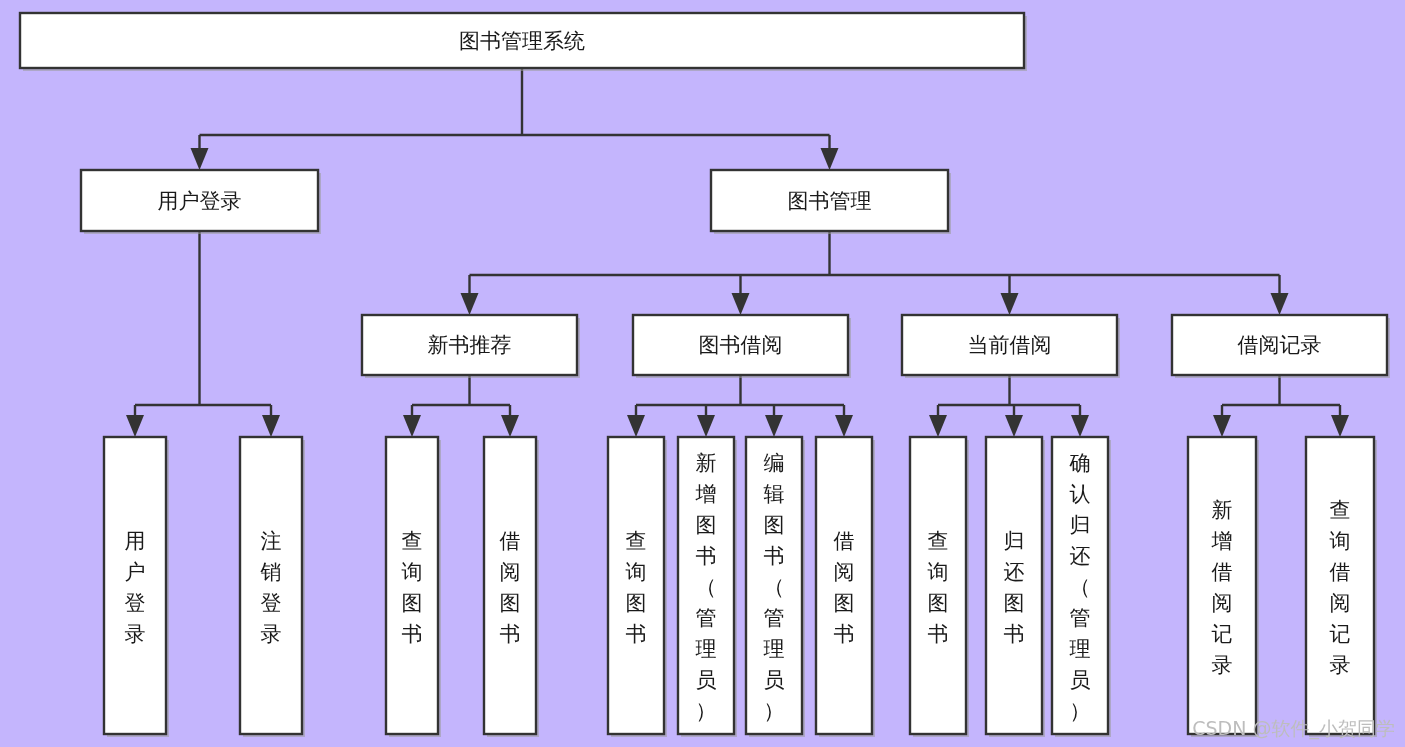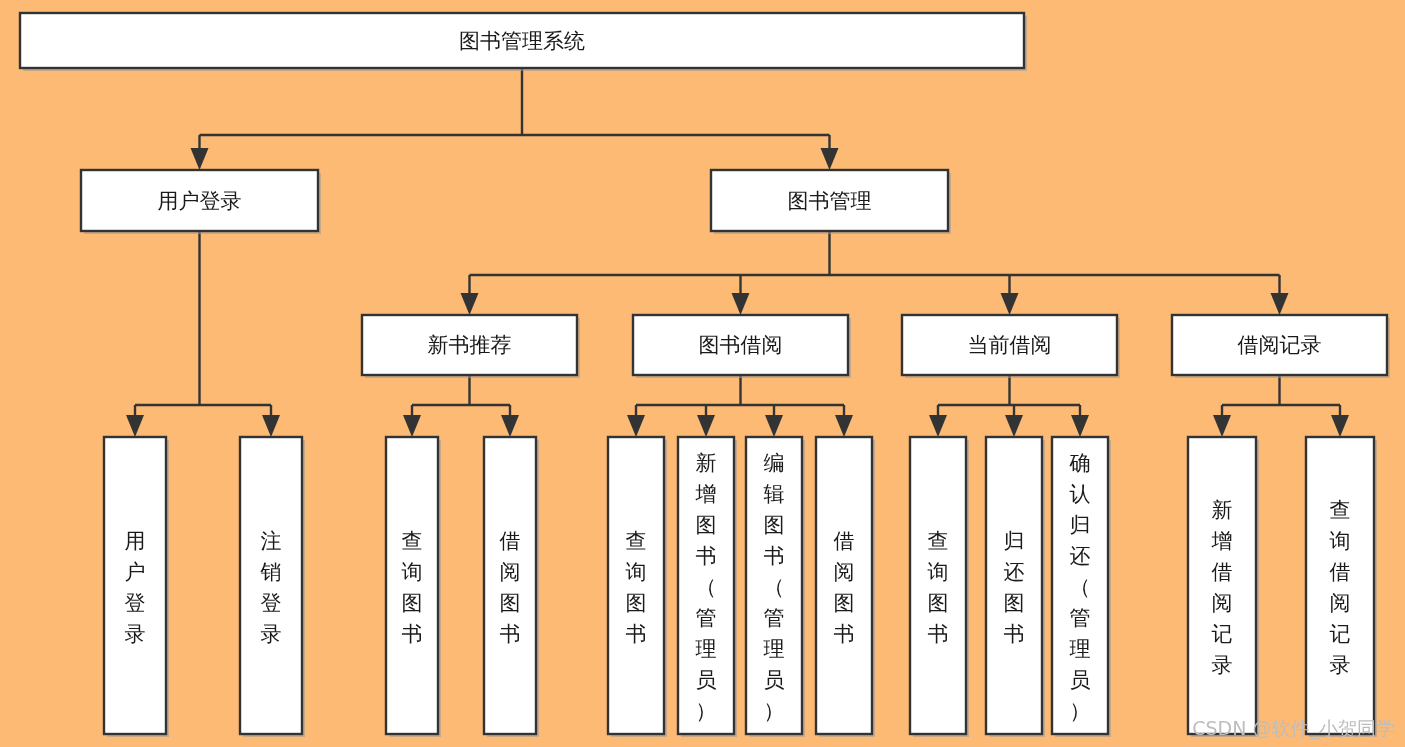--- a/index.html
+++ b/index.html
@@ -11,21 +11,21 @@
   body {
     width: 1405px;
     height: 747px;
     font-family: "DejaVu Sans", "Liberation Sans", sans-serif;
     overflow: hidden;
   }
   #diagram-root {
     position: relative;
     width: 1405px;
     height: 747px;
-    background: #fdba74;
+    background: #c4b5fd;
   }
   svg.diagram-canvas {
     position: absolute;
     top: 0;
     left: 0;
     width: 1405px;
     height: 747px;
     display: block;
   }
   .node-box {

